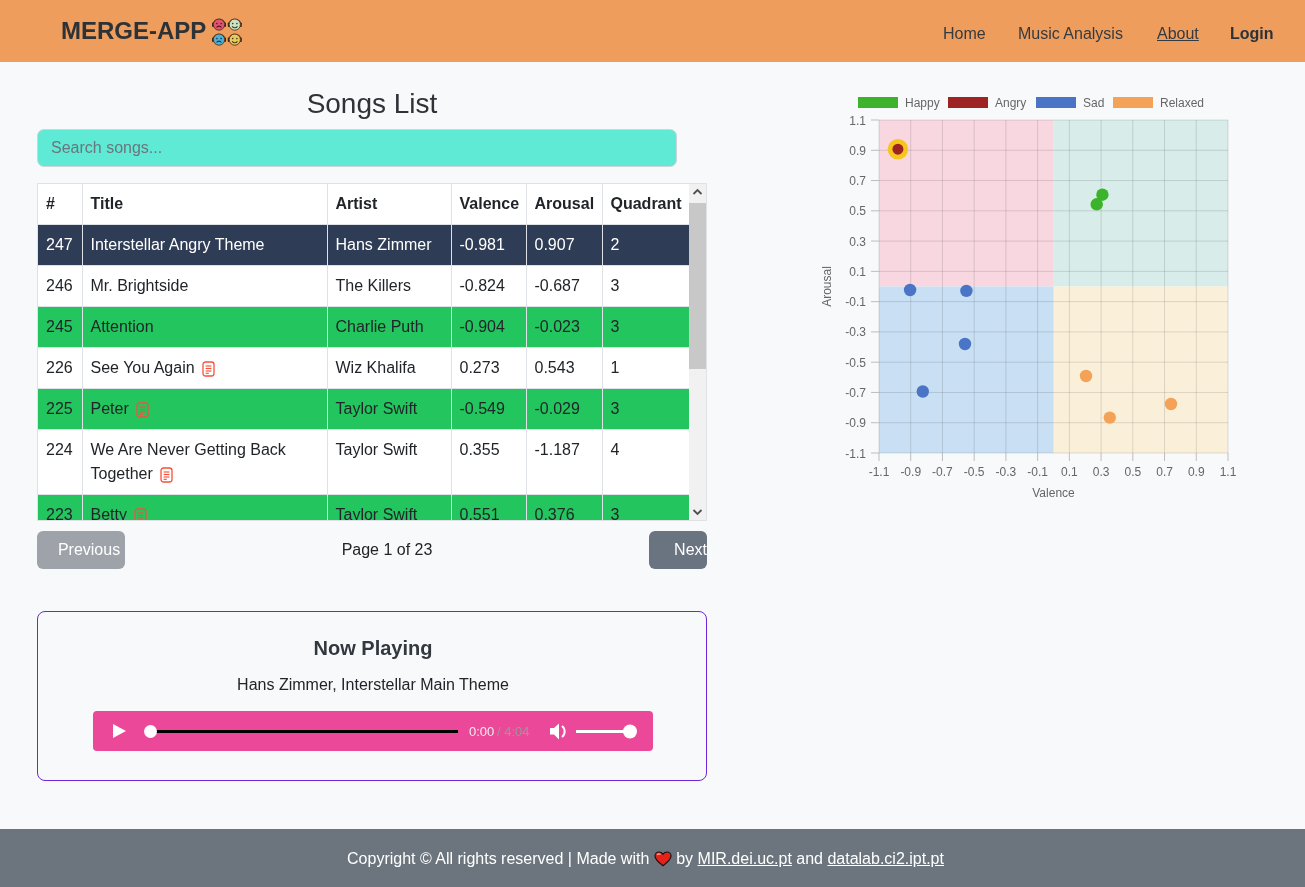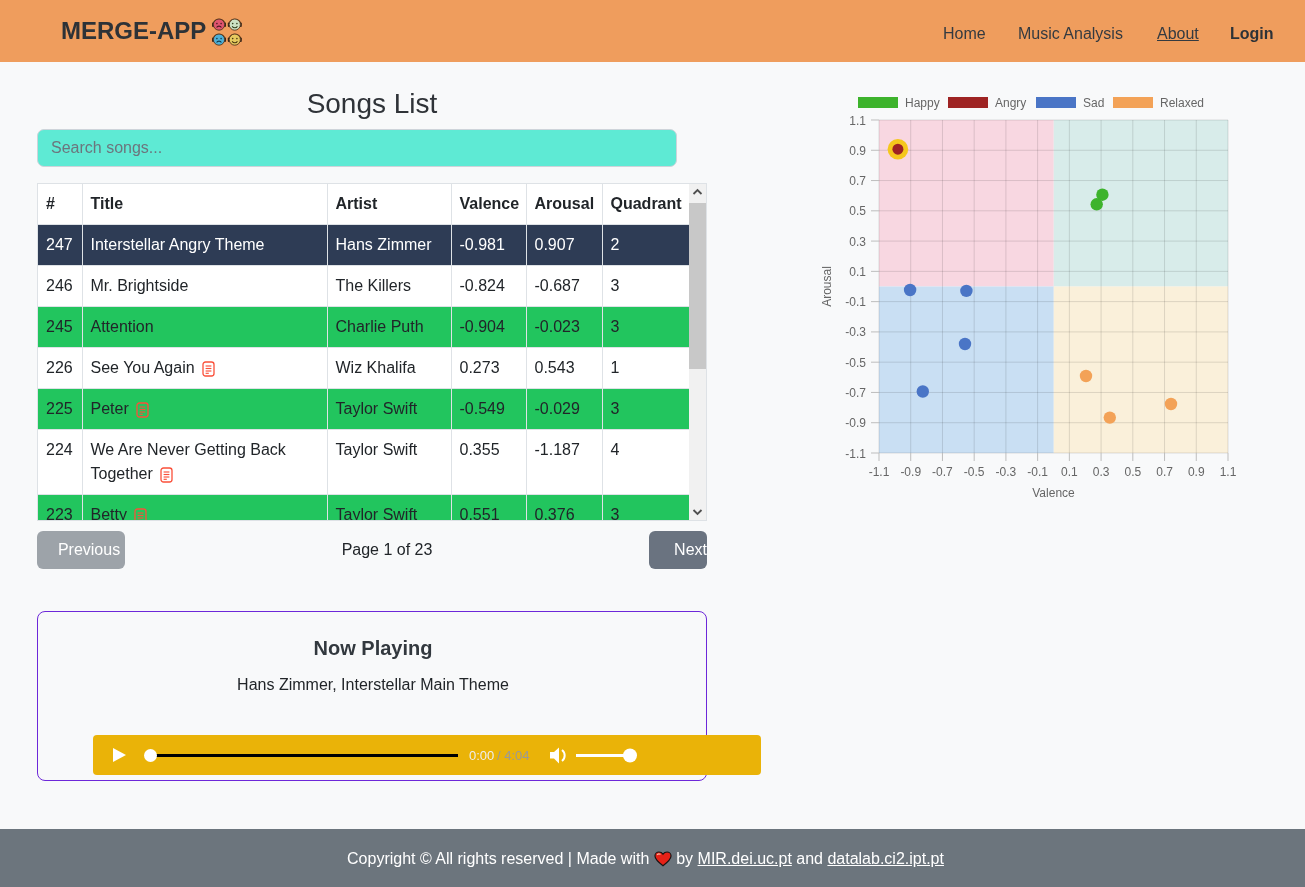--- a/index.html
+++ b/index.html
@@ -43,21 +43,21 @@
 .page-info { position:absolute; left:125px; top:541px; width:524px; text-align:center; font-size:16px; color:#212529; }
 .btn-next { position:absolute; left:649px; top:531px; width:58px; height:38px; background:#6a7380;
   border-radius:6px; color:#fff; font-size:16px; text-align:right; line-height:38px; }
 
 
 .np-card { position:absolute; left:37px; top:611px; width:670px; height:170px; background:#f8f9fa;
   border:1px solid #6d28d9; border-radius:8px; }
 .np-title { position:absolute; left:0; top:25px; width:670px; text-align:center; font-size:20px;
   font-weight:bold; color:#32383e; }
 .np-sub { position:absolute; left:0; top:64px; width:670px; text-align:center; font-size:16px; color:#212529; }
-.player { position:absolute; left:55px; top:99px; width:668px; height:40px; background:#eab308; border-radius:4px;margin-top:24px; }
+.player { position:absolute; left:55px; top:99px; width:560px; height:40px; background:#ec4899; border-radius:4px; }
 
 
 .footer { position:absolute; left:0; top:829px; width:1305px; height:58px; background:#6c757d; }
 .footer .txt { position:absolute; left:-7px; top:21px; width:1305px; text-align:center; color:#fff; font-size:16px; }
 .footer a { color:#fff; }
 
 
 .chart { position:absolute; left:818px; top:88px; }
 </style>
 </head>

